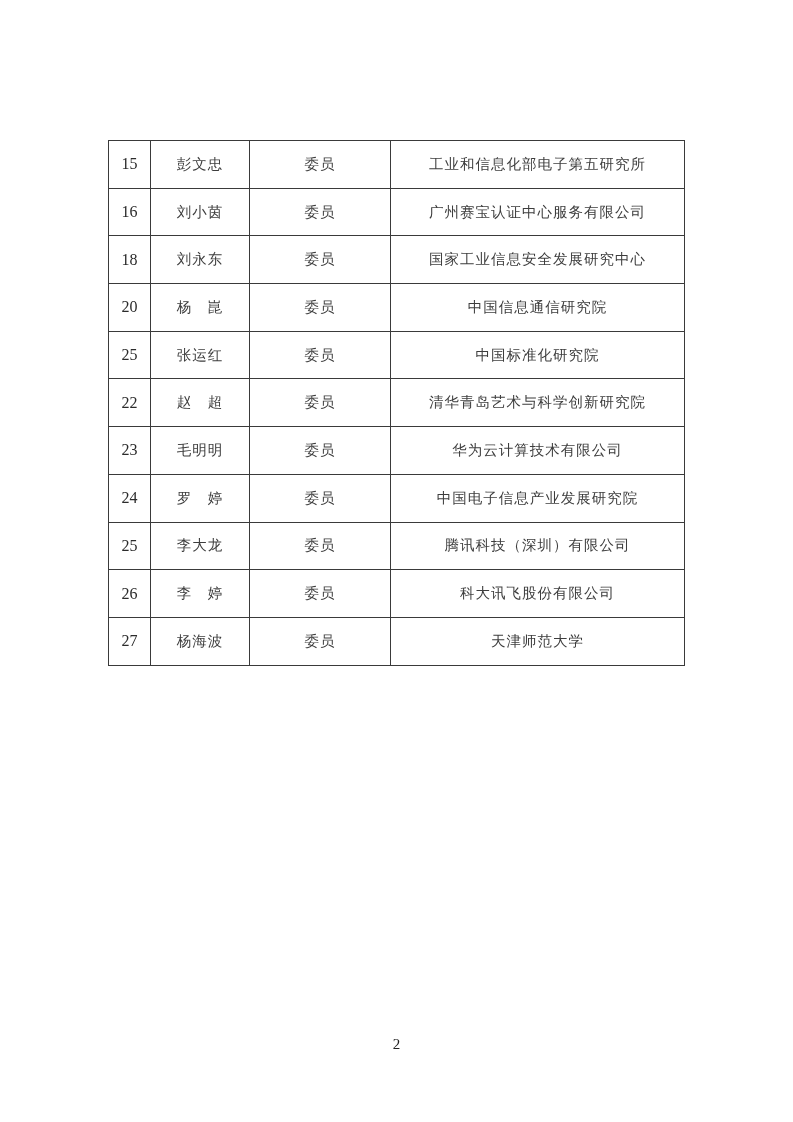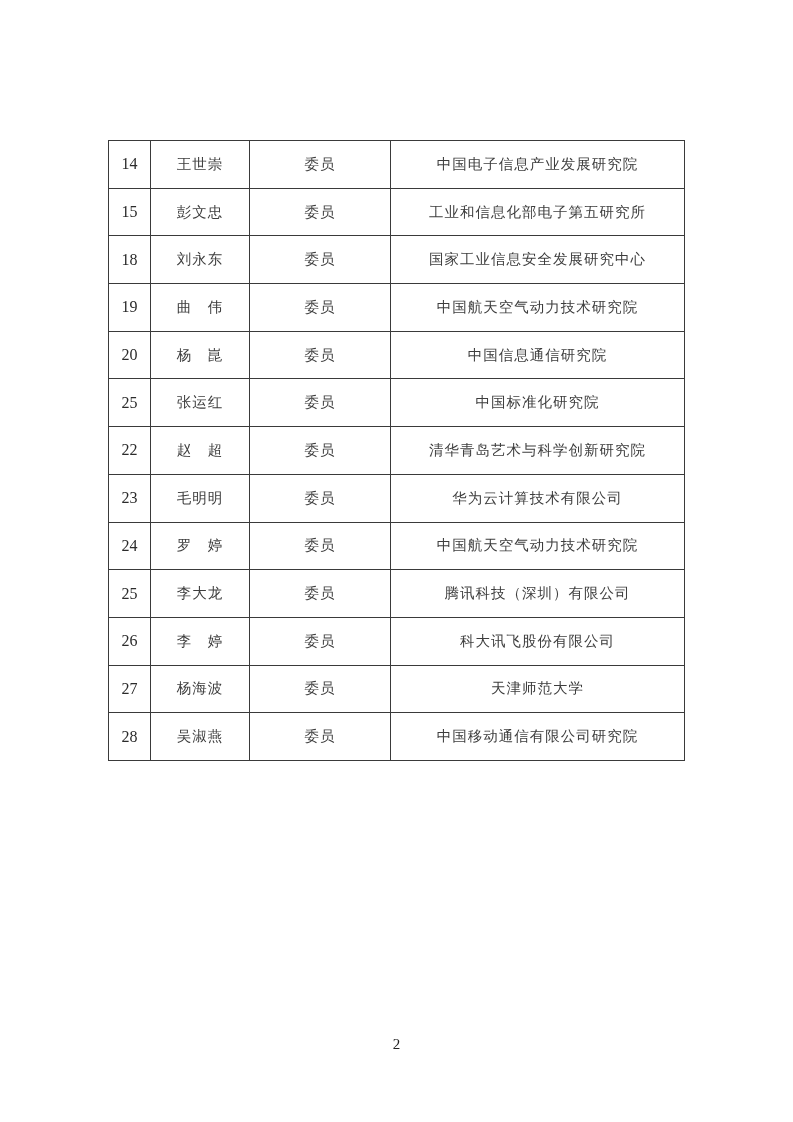--- a/index.html
+++ b/index.html
@@ -66,42 +66,36 @@
 
   <table class="members-table">
     <colgroup>
       <col class="col-no">
       <col class="col-name">
       <col class="col-role">
       <col class="col-org">
     </colgroup>
     <tbody>
         <tr>
-          <td class="cell-no">14</td>
-          <td class="cell-cn">王世崇</td>
-          <td class="cell-cn">委员</td>
-          <td class="cell-cn">中国电子信息产业发展研究院</td>
-        </tr>
-        <tr>
           <td class="cell-no">15</td>
           <td class="cell-cn">彭文忠</td>
           <td class="cell-cn">委员</td>
           <td class="cell-cn">工业和信息化部电子第五研究所</td>
         </tr>
         <tr>
+          <td class="cell-no">16</td>
+          <td class="cell-cn">刘小茵</td>
+          <td class="cell-cn">委员</td>
+          <td class="cell-cn">广州赛宝认证中心服务有限公司</td>
+        </tr>
+        <tr>
           <td class="cell-no">18</td>
           <td class="cell-cn">刘永东</td>
           <td class="cell-cn">委员</td>
           <td class="cell-cn">国家工业信息安全发展研究中心</td>
-        </tr>
-        <tr>
-          <td class="cell-no">19</td>
-          <td class="cell-cn">曲　伟</td>
-          <td class="cell-cn">委员</td>
-          <td class="cell-cn">中国航天空气动力技术研究院</td>
         </tr>
         <tr>
           <td class="cell-no">20</td>
           <td class="cell-cn">杨　崑</td>
           <td class="cell-cn">委员</td>
           <td class="cell-cn">中国信息通信研究院</td>
         </tr>
         <tr>
           <td class="cell-no">25</td>
           <td class="cell-cn">张运红</td>
@@ -117,44 +111,38 @@
         <tr>
           <td class="cell-no">23</td>
           <td class="cell-cn">毛明明</td>
           <td class="cell-cn">委员</td>
           <td class="cell-cn">华为云计算技术有限公司</td>
         </tr>
         <tr>
           <td class="cell-no">24</td>
           <td class="cell-cn">罗　婷</td>
           <td class="cell-cn">委员</td>
-          <td class="cell-cn">中国航天空气动力技术研究院</td>
+          <td class="cell-cn">中国电子信息产业发展研究院</td>
         </tr>
         <tr>
           <td class="cell-no">25</td>
           <td class="cell-cn">李大龙</td>
           <td class="cell-cn">委员</td>
           <td class="cell-cn">腾讯科技（深圳）有限公司</td>
         </tr>
         <tr>
           <td class="cell-no">26</td>
           <td class="cell-cn">李　婷</td>
           <td class="cell-cn">委员</td>
           <td class="cell-cn">科大讯飞股份有限公司</td>
         </tr>
         <tr>
           <td class="cell-no">27</td>
           <td class="cell-cn">杨海波</td>
           <td class="cell-cn">委员</td>
           <td class="cell-cn">天津师范大学</td>
         </tr>
-        <tr>
-          <td class="cell-no">28</td>
-          <td class="cell-cn">吴淑燕</td>
-          <td class="cell-cn">委员</td>
-          <td class="cell-cn">中国移动通信有限公司研究院</td>
-        </tr>
       </tbody>
   </table>
 
   <div class="page-number">2</div>
 
 </div>
 
 </body></html>

